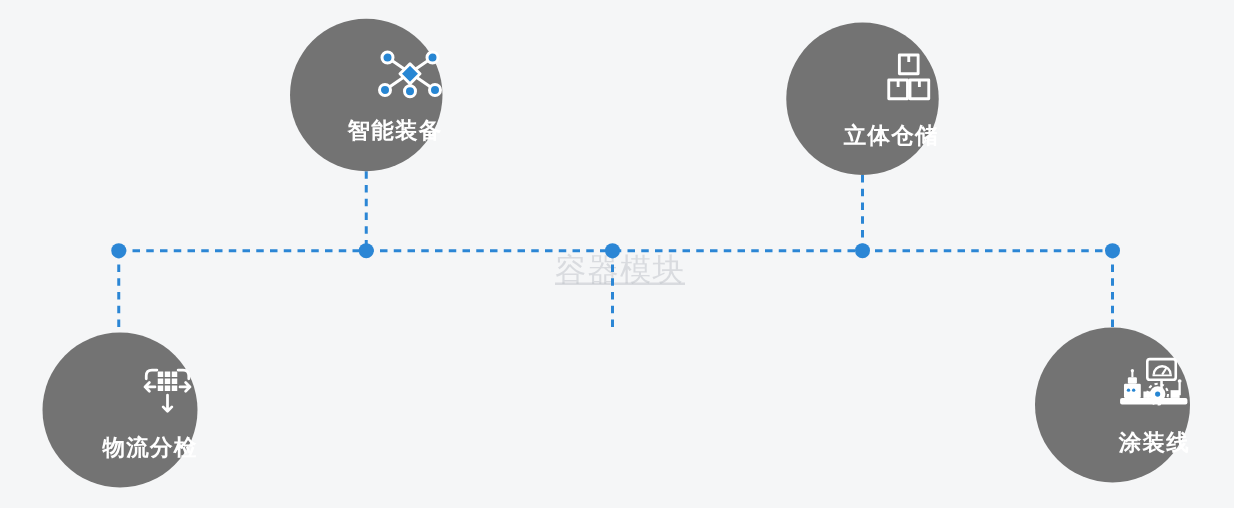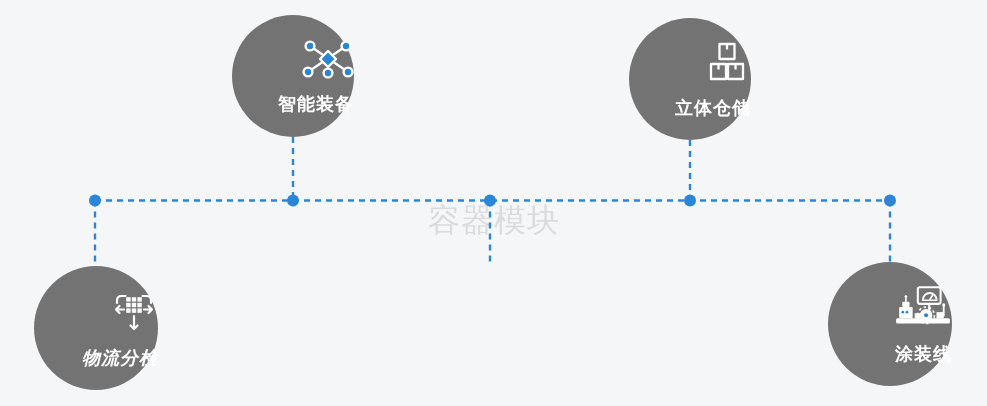--- a/index.html
+++ b/index.html
@@ -6,27 +6,28 @@
   .stage{
     position:relative;
     width:987px;height:406px;
     background:#f5f6f7;
     overflow:hidden;
     font-family:"Liberation Sans", sans-serif;
   }
   .connectors{position:absolute;left:0;top:0;z-index:2;}
   .watermark{
     position:absolute;
-    left:428px;top:199px;
+    left:444px;top:199px;
     z-index:1;
-    font-size:32px;
+    font-size:25px;
     letter-spacing:1px;
     color:rgba(170,175,185,0.38);
     user-select:none;
     white-space:nowrap;
+    text-decoration:underline;
   }
   .node{
     position:absolute;
     z-index:3;
     border-radius:50%;
     background:#737373;
     display:flex;
     flex-direction:column;
     align-items:flex-end;
     justify-content:center;
@@ -39,21 +40,21 @@
     font-weight:bold;
     letter-spacing:1px;
     line-height:1;
     margin-top:14px;
     white-space:nowrap;
   }
   
   .n1{left:232px;top:15px;width:122px;height:122px;}
   .n2{left:629px;top:18px;width:122px;height:122px;}
   
-  .n3{left:34px;top:266px;width:124px;height:124px;font-style:italic;}
+  .n3{left:34px;top:266px;width:124px;height:124px;}
   .n4{left:428px;top:266px;width:124px;height:124px;}
   .n5{left:828px;top:262px;width:124px;height:124px;}
   svg{display:block;}
 </style>
 </head>
 <body>
 
 <div class="stage">
 
   <div class="watermark">容器模块</div>

